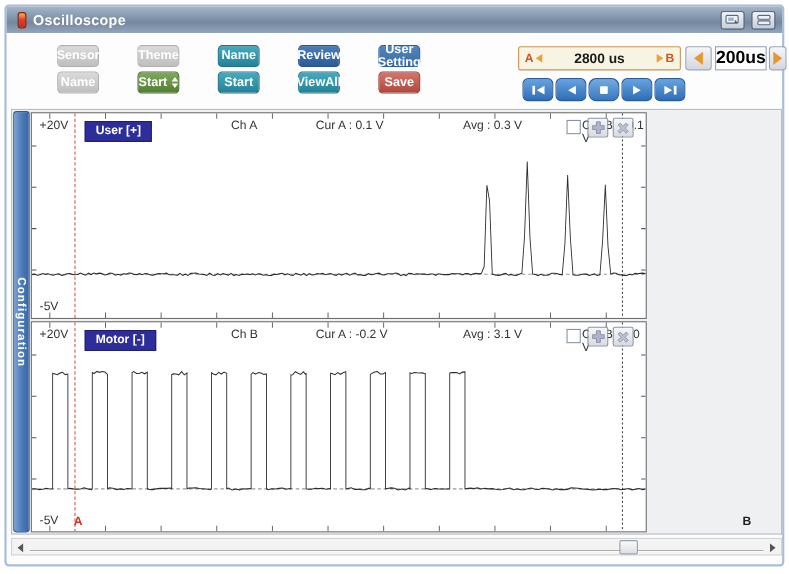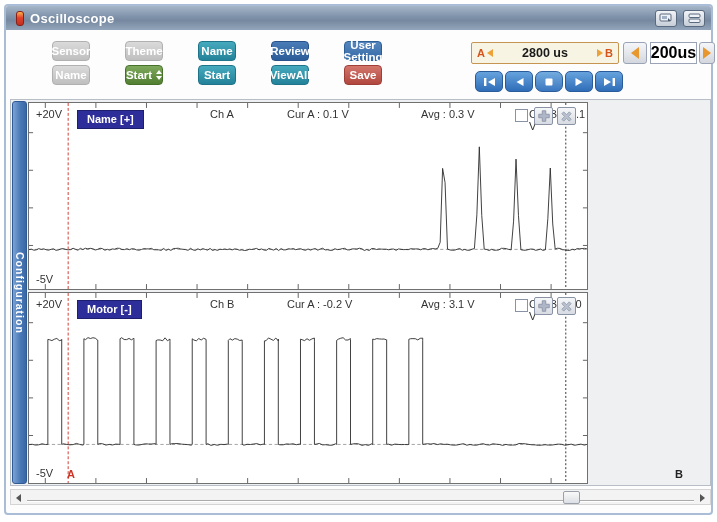--- a/index.html
+++ b/index.html
@@ -178,21 +178,21 @@
 
     <div class="panel" id="panelA">
       <svg class="wave" id="waveA" viewBox="0 0 684 188" preserveAspectRatio="none">
           <path d="M20 0V5 M20 188V183 M82 0V5 M82 188V183 M144 0V5 M144 188V183 M206 0V5 M206 188V183 M268 0V5 M268 188V183 M330 0V5 M330 188V183 M392 0V5 M392 188V183 M454 0V5 M454 188V183 M516 0V5 M516 188V183 M578 0V5 M578 188V183 M640 0V5 M640 188V183 M0 30H5 M684 30H679 M0 68H5 M684 68H679 M0 106H5 M684 106H679 M0 144H5 M684 144H679 " stroke="#555" stroke-width="1" fill="none"></path>
           <line x1="0" y1="147.95600000000002" x2="684" y2="147.95600000000002" stroke="#9a9a9a" stroke-dasharray="4 3" stroke-width="1"></line>
           <polyline points="0,148.2 3,147.8 6,148.8 9,148.4 12,147.2 15,148.0 18,147.4 21,148.3 24,148.8 27,147.9 30,147.4 33,148.9 36,148.5 39,147.5 42,147.2 45,148.0 48,148.4 51,148.2 54,146.8 57,147.9 60,148.8 63,146.9 66,148.2 69,146.8 72,147.4 75,146.9 78,147.2 81,148.6 84,148.0 87,146.8 90,147.2 93,148.8 96,147.9 99,148.7 102,147.5 105,147.8 108,146.8 111,146.9 114,148.1 117,148.2 120,147.3 123,148.3 126,147.3 129,147.5 132,148.5 135,148.8 138,148.0 141,147.2 144,147.4 147,147.5 150,146.9 153,148.3 156,148.4 159,148.4 162,149.0 165,147.0 168,149.0 171,147.8 174,149.0 177,147.1 180,147.0 183,146.8 186,147.6 189,147.9 192,148.2 195,148.9 198,146.9 201,148.5 204,149.0 207,147.4 210,148.5 213,147.2 216,148.0 219,148.7 222,147.0 225,149.1 228,148.1 231,149.0 234,147.8 237,148.1 240,147.6 243,148.2 246,147.5 249,148.5 252,147.5 255,147.8 258,148.8 261,148.4 264,149.1 267,148.9 270,147.8 273,148.1 276,147.5 279,147.0 282,148.4 285,147.5 288,148.6 291,148.9 294,147.0 297,147.9 300,148.7 303,147.1 306,149.1 309,147.2 312,148.5 315,148.4 318,147.3 321,147.7 324,147.1 327,148.3 330,147.6 333,147.3 336,148.3 339,148.9 342,147.5 345,148.7 348,147.7 351,147.1 354,148.8 357,147.6 360,146.8 363,148.5 366,148.3 369,148.9 372,148.9 375,147.3 378,148.2 381,147.9 384,147.2 387,146.9 390,148.4 393,148.5 396,147.5 399,147.4 402,147.6 405,146.8 408,147.3 411,149.1 414,148.1 417,149.1 420,147.1 423,147.2 426,148.1 429,147.5 432,147.7 435,147.8 438,147.8 441,148.4 444,147.7 447,147.6 450,148.9 453,147.5 456,147.9 459,148.2 462,148.1 465,148.2 468,147.3 471,147.5 474,147.5 477,147.5 480,148.4 483,147.3 486,147.2 489,148.4 492,147.5 495,147.1 498,147.5 501,146.9 504,140.8 507,66.1 510,80.4 513,147.7 516,148.5 519,148.9 522,148.7 525,147.8 528,147.1 531,148.8 534,148.0 537,148.8 540,148.9 543,147.8 546,147.1 549,113.0 552,44.3 555,113.6 558,147.7 561,148.1 564,149.1 567,147.9 570,148.8 573,148.8 576,148.5 579,146.9 582,146.9 585,147.2 588,148.0 591,148.4 594,119.4 597,56.7 600,113.9 603,148.3 606,148.8 609,148.8 612,148.2 615,147.6 618,147.8 621,148.9 624,148.4 627,147.6 630,149.0 633,148.3 636,116.9 639,65.7 642,122.3 645,147.6 648,146.8 651,147.0 654,148.3 657,148.5 660,149.1 663,148.9 666,147.9 669,148.5 672,147.1 675,147.4 678,147.1 681,146.9 684,147.5" fill="none" stroke="#2e2e2e" stroke-width="1"></polyline>
           <line x1="48.016799999999996" y1="0" x2="48.016799999999996" y2="188" stroke="#cc2f22" stroke-dasharray="3 2" stroke-width="1"></line>
           <line x1="658.0079999999999" y1="0" x2="658.0079999999999" y2="188" stroke="#222222" stroke-dasharray="2 2" stroke-width="1"></line>
         </svg>
       <span class="hlabel vmax">+20V</span>
-      <span class="badge">Name [+]</span>
+      <span class="badge">User [+]</span>
       <span class="hlabel" style="left:181px">Ch A</span>
       <span class="hlabel" style="left:258px">Cur A : 0.1 V</span>
       <span class="hlabel" style="left:392px">Avg : 0.3 V</span>
       <span class="hlabel" style="left:500px">Cur B : -0.1 V</span>
       <span class="chk"></span>
       <button class="mini plus">
           <svg width="14" height="14" viewBox="0 0 16 16">
             <path d="M6 2h4v4h4v4h-4v4H6v-4H2V6h4z" fill="#aeb6c8" stroke="#8a93a6" stroke-width="1"></path>
           </svg>
         </button>

